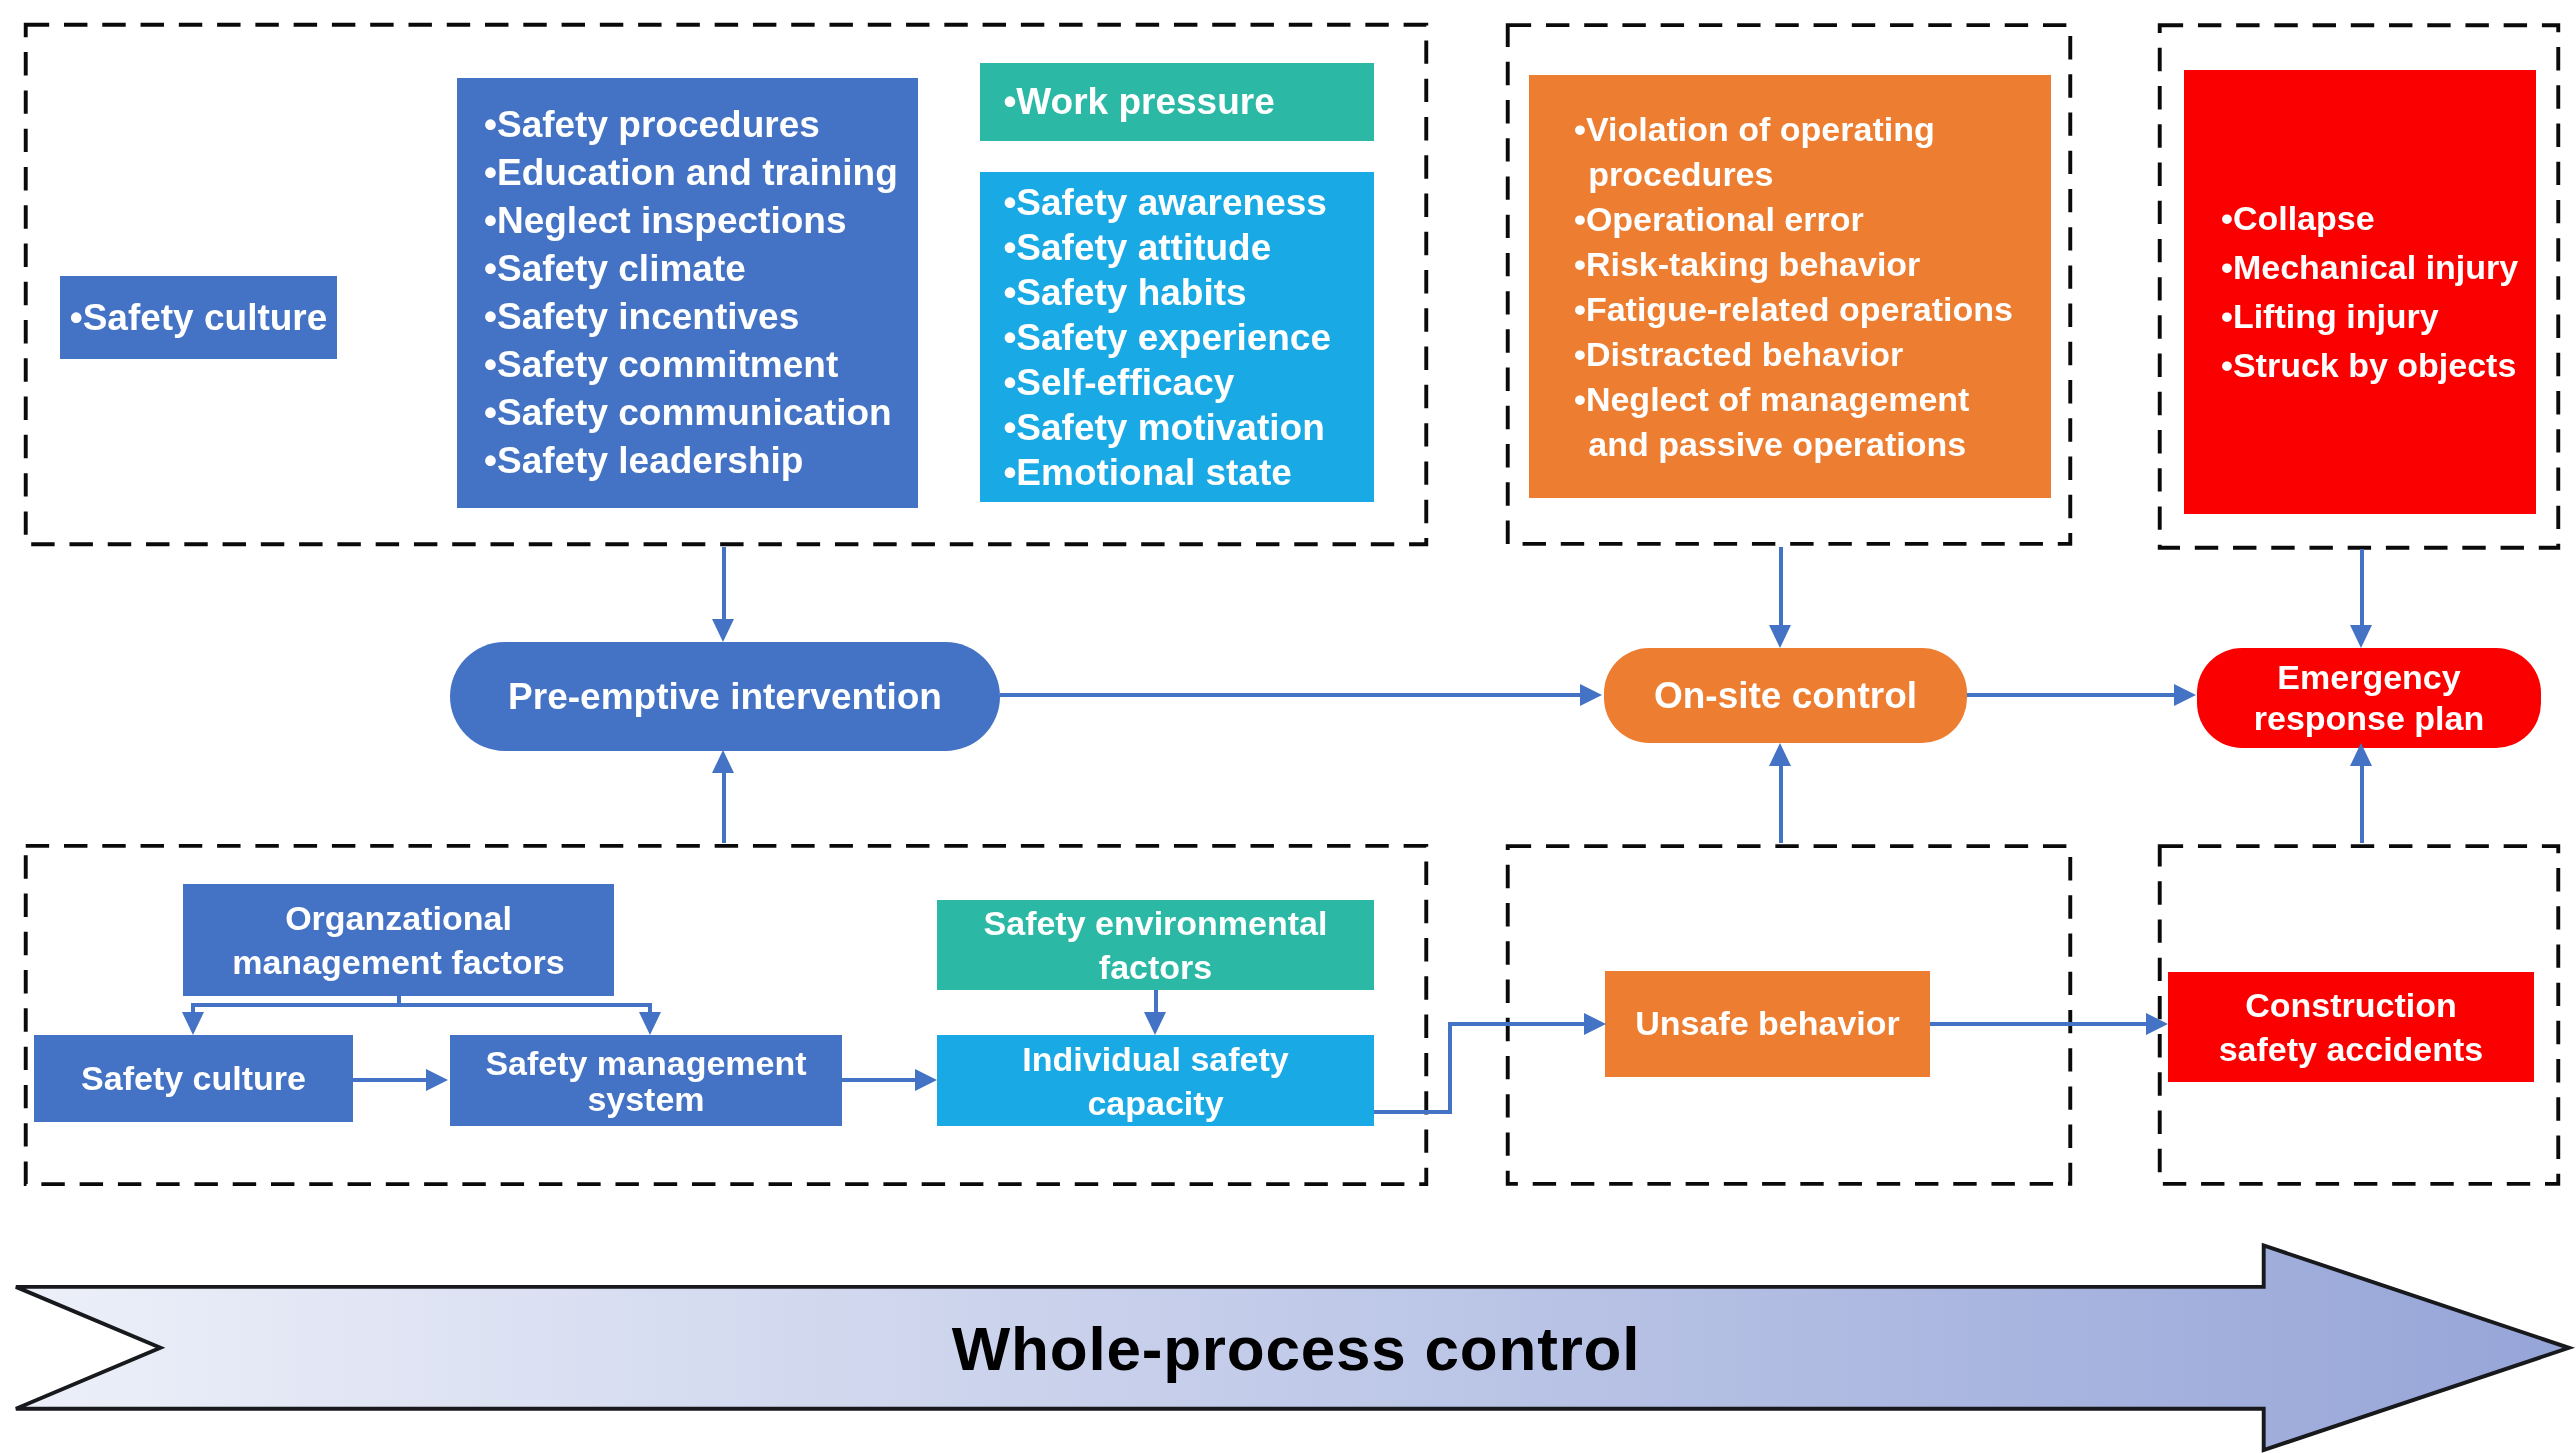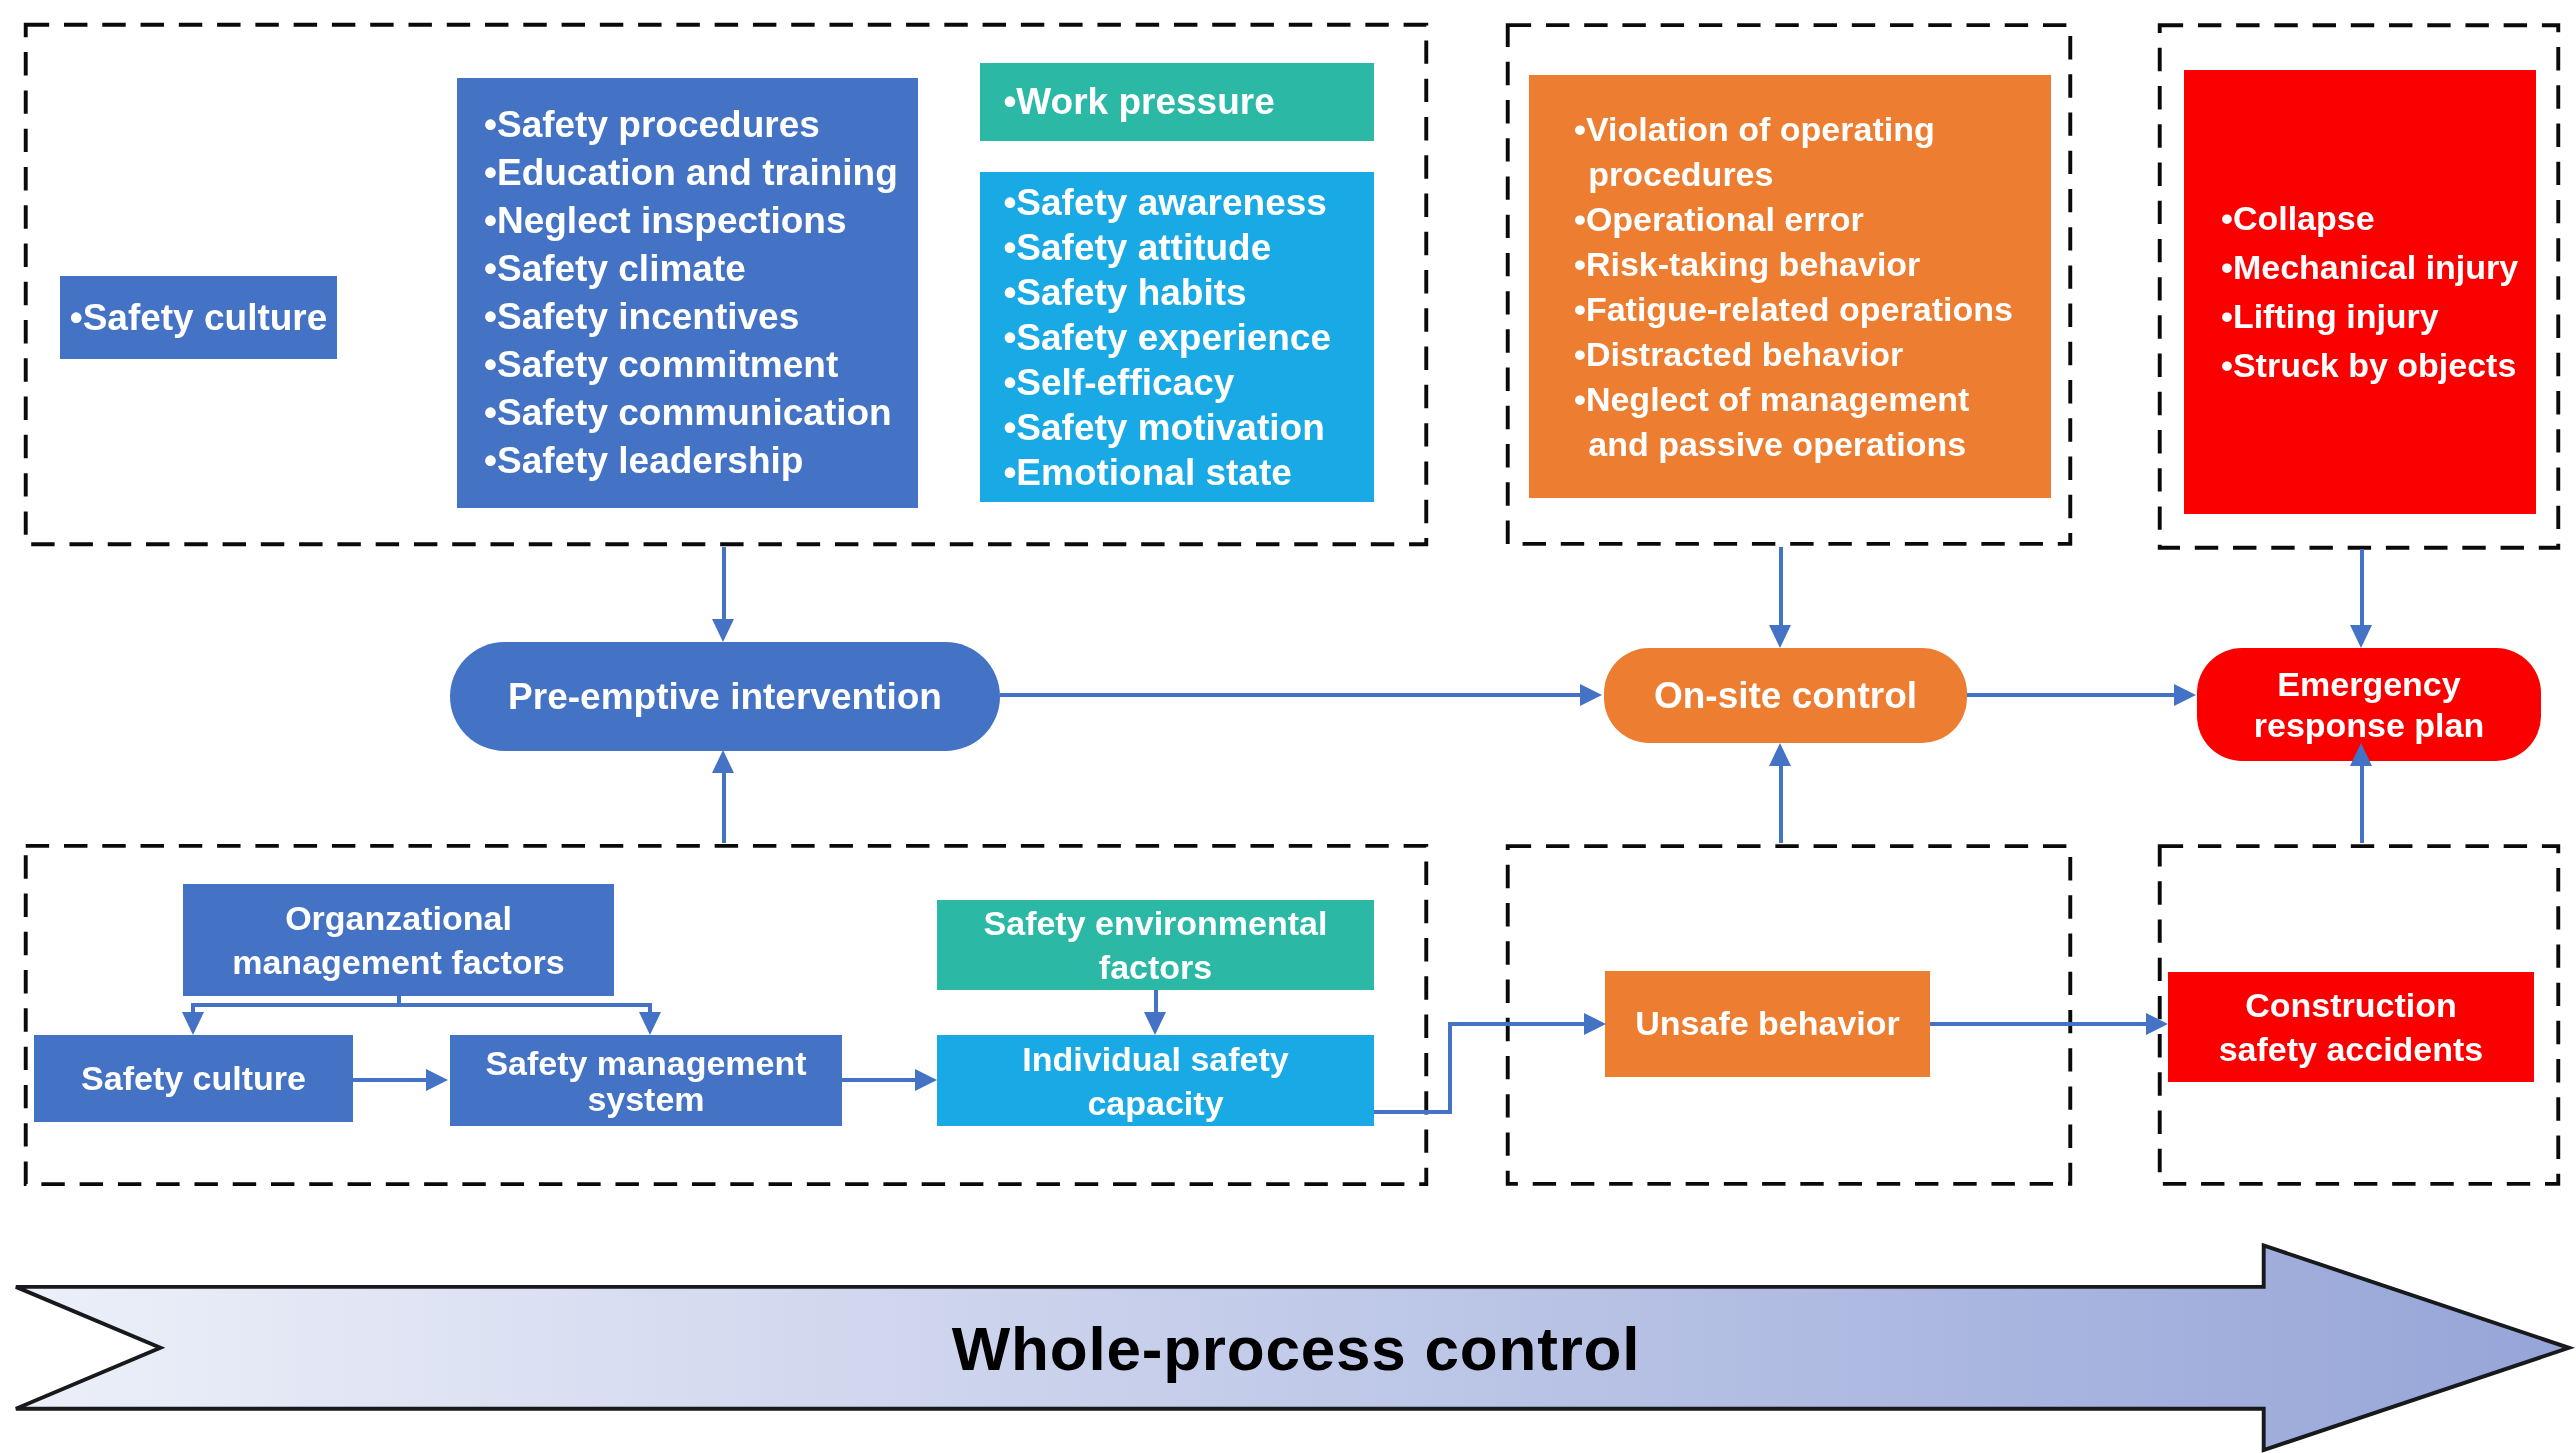--- a/index.html
+++ b/index.html
@@ -113,21 +113,21 @@
 
   <div class="list red" style="left:2184px;top:70px;width:352px;height:444px;padding:0 15.6px 0 37px;font-size:34px;line-height:49px;">
     <div class="li">•Collapse</div>
     <div class="li">•Mechanical injury</div>
     <div class="li">•Lifting injury</div>
     <div class="li">•Struck by objects</div>
   </div>
 
   <div class="node blue pill" style="left:450px;top:642px;width:550px;height:109px;font-size:37px;">Pre-emptive intervention</div>
   <div class="node orange pill-sm" style="left:1604px;top:648px;width:363px;height:95px;font-size:37px;">On-site control</div>
-  <div class="node red pill-sm" style="left:2197px;top:648px;width:344px;height:113px;padding:0 31px;font-size:34px;line-height:41px;">Emergency response plan</div>
+  <div class="node red pill-sm" style="left:2197px;top:648px;width:344px;height:100px;padding:0 31px;font-size:34px;line-height:41px;">Emergency response plan</div>
 
   <div class="node blue" style="left:183px;top:884px;width:431px;height:112px;padding:0 9.4px;font-size:34px;line-height:44px;">Organzational management factors</div>
   <div class="node blue" style="left:34px;top:1035px;width:319px;height:87px;font-size:34px;">Safety culture</div>
   <div class="node blue" style="left:450px;top:1035px;width:392px;height:91px;padding:0 7.8px;font-size:34px;line-height:36px;">Safety management system</div>
   <div class="node teal" style="left:937px;top:900px;width:437px;height:90px;padding:0 23.4px;font-size:34px;line-height:44px;">Safety environmental factors</div>
   <div class="node cyan" style="left:937px;top:1035px;width:437px;height:91px;padding:0 23.4px;font-size:34px;line-height:44px;">Individual safety capacity</div>
 
   <div class="node orange" style="left:1605px;top:971px;width:325px;height:106px;font-size:34px;">Unsafe behavior</div>
   <div class="node red" style="left:2168px;top:972px;width:366px;height:110px;padding:0 34px;font-size:34px;line-height:44px;">Construction safety accidents</div>
 

